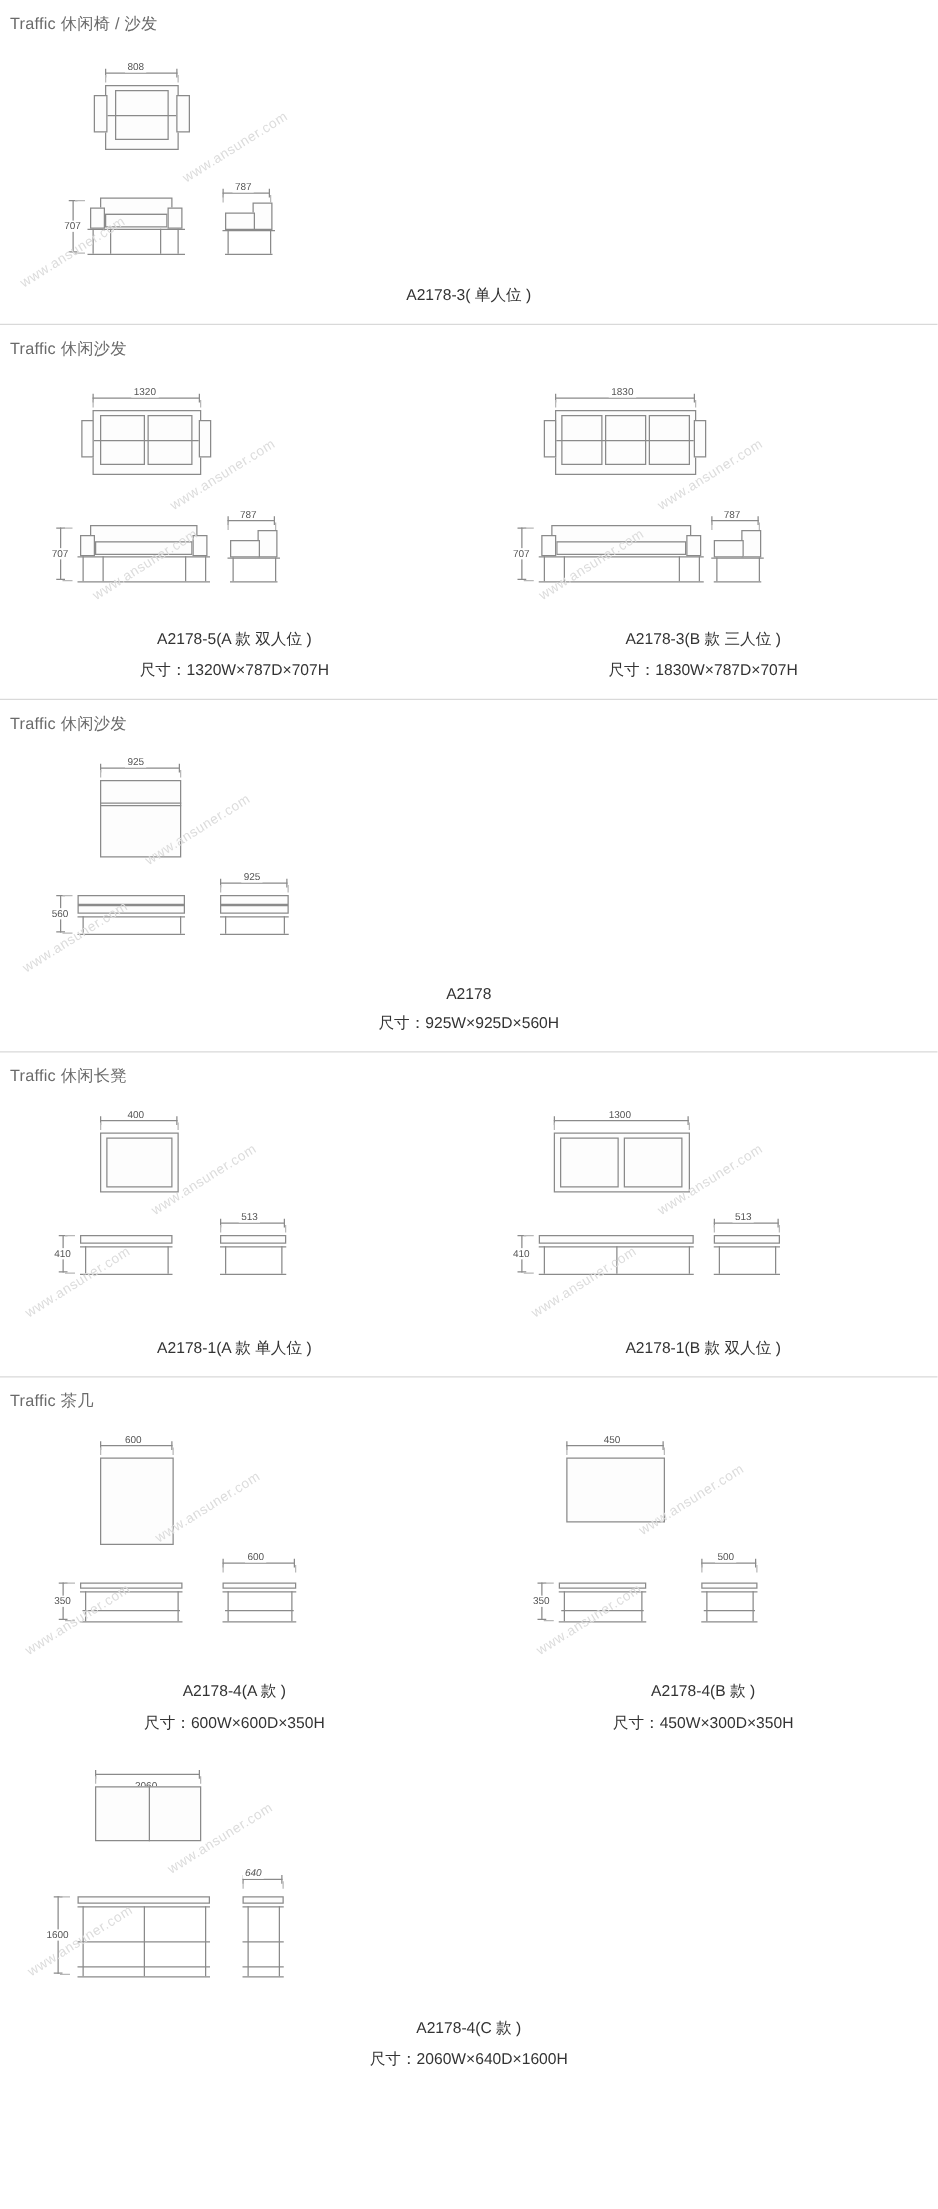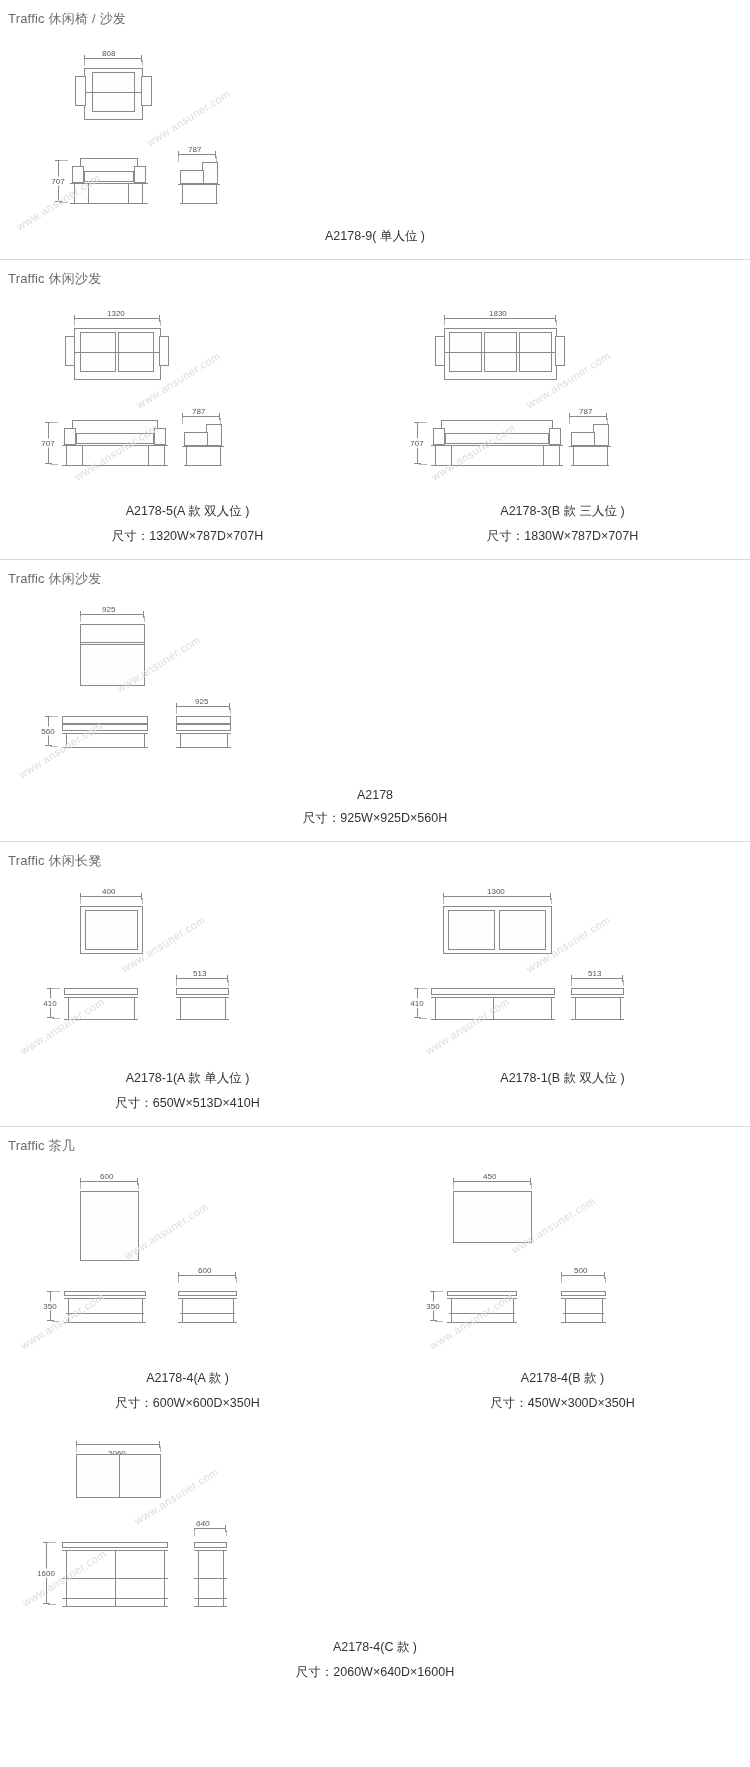--- a/index.html
+++ b/index.html
@@ -140,21 +140,21 @@
               <div class="line hline" style="left:6px; top:36px; width:42px;"></div>
               <div class="leg" style="left:10px; top:36px; height:19px;"></div>
               <div class="leg" style="left:44px; top:36px; height:19px;"></div>
               <div class="line hline" style="left:8px; top:55px; width:38px;"></div>
             </div>
 
             <div class="wm" style="left:140px; top:76px;">www.ansuner.com</div>
             <div class="wm" style="left:10px; top:160px;">www.ansuner.com</div>
           </div>
 
-          <div class="caption">A2178-9( 单人位 )</div>
+          <div class="caption">A2178-3( 单人位 )</div>
         </div>
       </div>
     </div>
   </div>
 
   <div class="section">
     <div class="section-title">Traffic 休闲沙发</div>
 
     <div class="row">
 
@@ -380,21 +380,20 @@
               <div class="leg" style="left:12px; top:19px; height:22px;"></div>
               <div class="leg" style="left:57px; top:19px; height:22px;"></div>
               <div class="line hline" style="left:8px; top:41px; width:53px;"></div>
             </div>
 
             <div class="wm" style="left:115px; top:60px;">www.ansuner.com</div>
             <div class="wm" style="left:14px; top:142px;">www.ansuner.com</div>
           </div>
 
           <div class="caption">A2178-1(A 款  单人位 )</div>
-          <div class="dims">尺寸：650W×513D×410H</div>
         </div>
       </div>
 
       <div class="col">
         <div class="item">
           <div class="drawing">
 
             <div class="dwg" style="left:58px; top:18px;">
               <div class="dimline-h" style="left:10px; top:0px; width:108px;"></div>
               <div class="dimlabel" style="left:52px; top:-9px;">1300</div>

